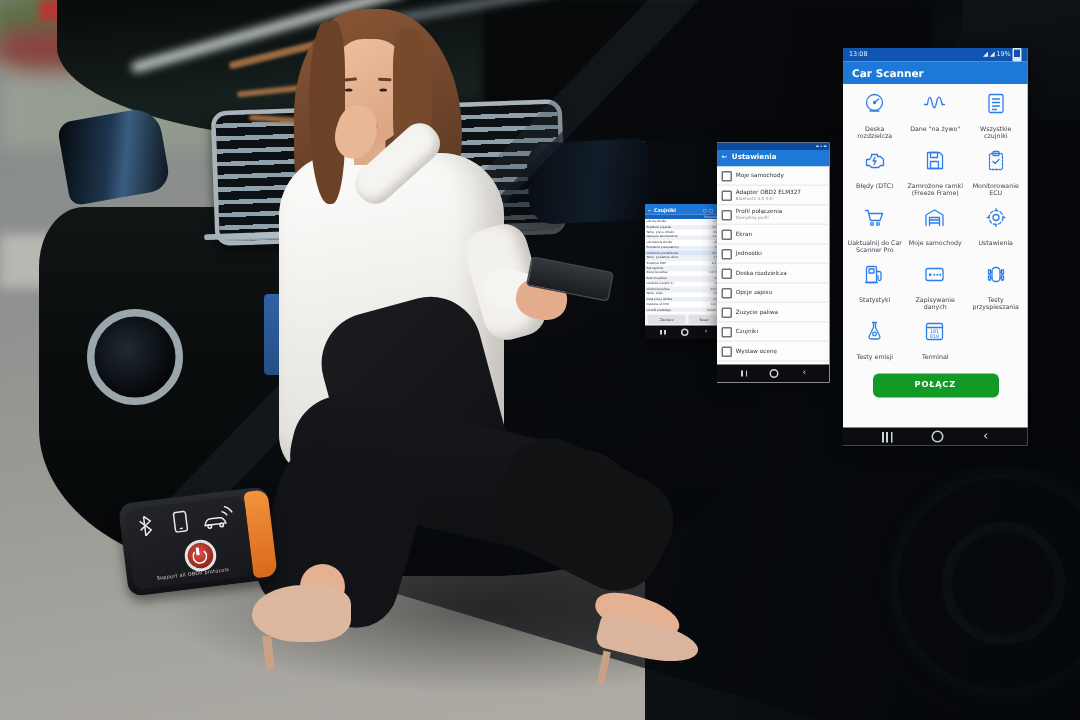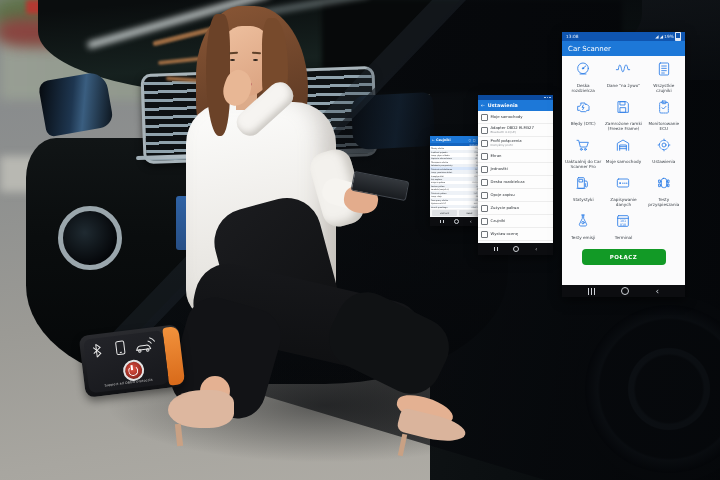--- a/index.html
+++ b/index.html
@@ -79,21 +79,21 @@
   .navbar{background:#0c0d10;display:flex;align-items:center;justify-content:space-evenly;}
   .nbars{width:7px;height:7px;background:repeating-linear-gradient(90deg,#cfd3d8 0 1.2px,transparent 1.2px 3px);}
   .ncirc{width:6.5px;height:6.5px;border:1.1px solid #cfd3d8;border-radius:50%;}
   .nback{color:#cfd3d8;font-size:9px;line-height:6px;}
   
   .mainshot{left:562px;top:32px;width:123px;height:265px;display:flex;flex-direction:column;}
   .mstatus{height:9px;background:#0f55b0;color:#e8f0fb;font-size:4.3px;display:flex;align-items:center;justify-content:space-between;padding:0 4px;}
   .mstatus .sic{display:flex;align-items:center;gap:1.2px;}
   .batt{width:4px;height:6.5px;border:.7px solid #dfe8f5;border-radius:.8px;position:relative;background:linear-gradient(0deg,#dfe8f5 25%,transparent 25%);}
   .batt::after{content:"";position:absolute;left:.9px;top:-1.5px;width:1.4px;height:1px;background:#dfe8f5;}
-  .mheader{height:15px;background:#1d78d8;color:#fff;font-size:7px;font-weight:normal;display:flex;align-items:center;padding:0 6px;}
+  .mheader{height:15px;background:#1d78d8;color:#fff;font-size:7px;font-weight:bold;display:flex;align-items:center;padding:0 6px;}
   .mcontent{flex:1;background:#fbfbfc;display:flex;flex-direction:column;overflow:hidden;}
   .mgrid{display:grid;grid-template-columns:repeat(3,1fr);row-gap:6px;padding:5px 1px 0;}
   .tile{display:flex;flex-direction:column;align-items:center;gap:1.5px;cursor:pointer;}
   .tile svg{width:16px;height:16px;color:#2d7ee8;}
   .tlabel{font-size:4.2px;line-height:1.25;color:#3f454c;text-align:center;padding:0 1.5px;}
   .connect{margin:9px auto 0;width:84px;height:16px;background:#129a26;color:#fff;border:none;border-radius:4px;
     font-size:5.5px;font-weight:bold;letter-spacing:.5px;display:flex;align-items:center;justify-content:center;font-family:inherit;}
   .mnav{height:12px;}
   
   .setshot{left:478px;top:95px;width:75px;height:160px;display:flex;flex-direction:column;overflow:hidden;}

